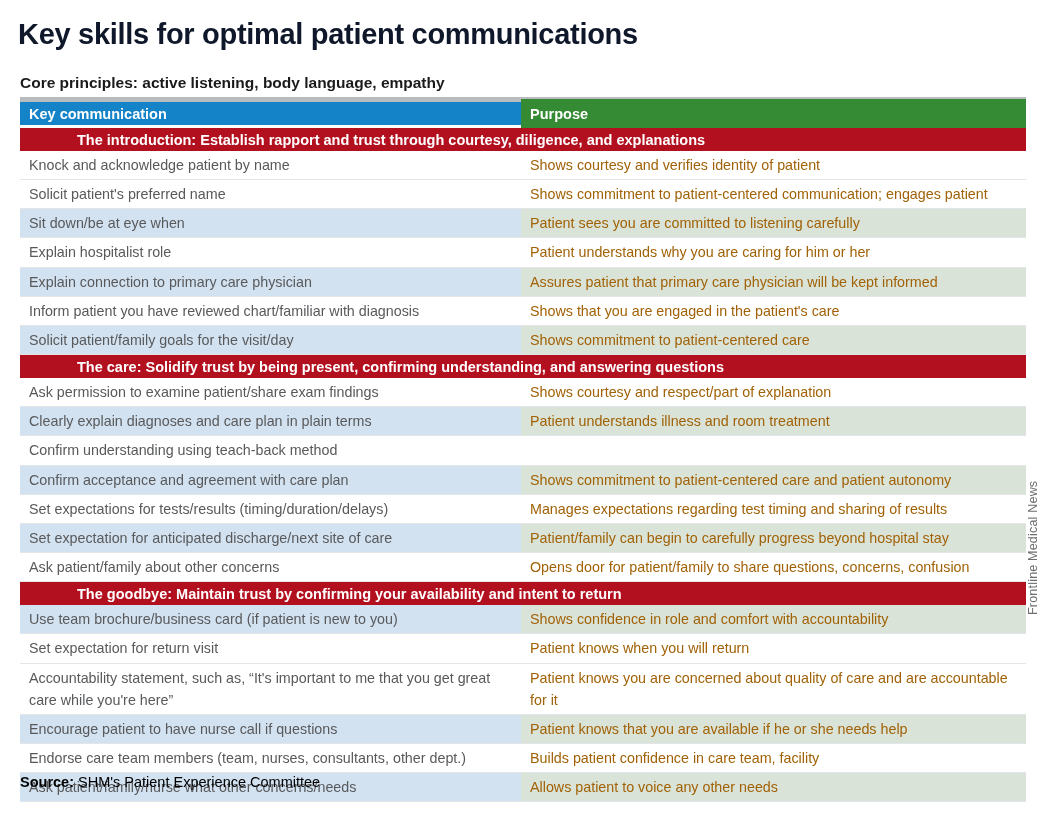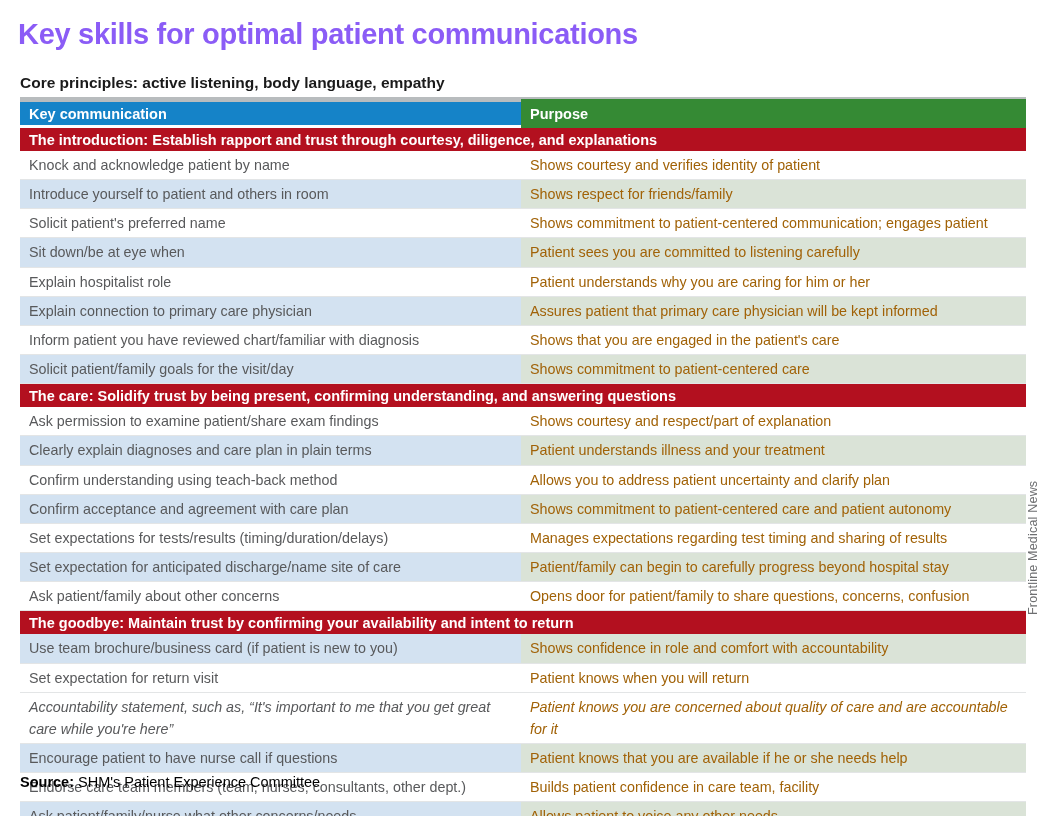--- a/index.html
+++ b/index.html
@@ -21,21 +21,21 @@
     width: 1056px;
     height: 816px;
   }
   .title {
     position: absolute;
     left: 18px;
     top: 18px;
     font-size: 29px;
     font-weight: bold;
     letter-spacing: -0.3px;
-    color: #8b5cf6;
+    color: #0f172a;
     white-space: nowrap;
   }
   .subtitle {
     position: absolute;
     left: 20px;
     top: 74px;
     font-size: 15.5px;
     font-weight: bold;
     color: #1a1a1a;
     white-space: nowrap;
@@ -92,20 +92,21 @@
     display: flex;
     align-items: center;
     box-sizing: border-box;
     padding-left: 9px;
   }
   .section-bar-text {
     color: #ffffff;
     font-size: 14.5px;
     font-weight: bold;
     white-space: nowrap;
+    margin-left: 48px;
   }
   .row {
     display: flex;
     min-height: 24px;
     border-bottom: 1px solid #e3e5e6;
     justify-content: space-between;
   }
   .cell-left {
     width: 501px;
     box-sizing: border-box;
@@ -119,21 +120,21 @@
     box-sizing: border-box;
     padding: 3px 9px 3px 9px;
     font-size: 14.3px;
     color: #a16207;
     line-height: 1.55;
   }
   .row.shaded .cell-left { background: #d3e2f1; }
   .row.shaded .cell-right { background: #dae3d7; }
   .row.plain .cell-left { background: #ffffff; }
   .row.plain .cell-right { background: #ffffff; }
-  .row.tall { min-height: 46px; font-style: italic; }
+  .row.tall { min-height: 46px; }
 
   .source {
     position: absolute;
     left: 20px;
     top: 774px;
     font-size: 14.5px;
     color: #000000;
     white-space: nowrap;
   }
   .source b { font-weight: bold; margin-top: 44px; }
@@ -171,24 +172,20 @@
     </div>
     <div class="gap"></div>
     <div id="sections-host">
         <div class="section-bar">
           <span class="section-bar-text">The introduction: Establish rapport and trust through courtesy, diligence, and explanations</span>
         </div>
         <div class="row plain">
           <div class="cell-left">Knock and acknowledge patient by name</div>
           <div class="cell-right">Shows courtesy and verifies identity of patient</div>
         </div>
-        <div class="row shaded">
-          <div class="cell-left">Introduce yourself to patient and others in room</div>
-          <div class="cell-right">Shows respect for friends/family</div>
-        </div>
         <div class="row plain">
           <div class="cell-left">Solicit patient's preferred name</div>
           <div class="cell-right">Shows commitment to patient-centered communication; engages patient</div>
         </div>
         <div class="row shaded">
           <div class="cell-left">Sit down/be at eye when</div>
           <div class="cell-right">Patient sees you are committed to listening carefully</div>
         </div>
         <div class="row plain">
           <div class="cell-left">Explain hospitalist role</div>
@@ -208,36 +205,35 @@
         </div>
         <div class="section-bar">
           <span class="section-bar-text">The care: Solidify trust by being present, confirming understanding, and answering questions</span>
         </div>
         <div class="row plain">
           <div class="cell-left">Ask permission to examine patient/share exam findings</div>
           <div class="cell-right">Shows courtesy and respect/part of explanation</div>
         </div>
         <div class="row shaded">
           <div class="cell-left">Clearly explain diagnoses and care plan in plain terms</div>
-          <div class="cell-right">Patient understands illness and your treatment</div>
+          <div class="cell-right">Patient understands illness and room treatment</div>
         </div>
         <div class="row plain">
           <div class="cell-left">Confirm understanding using teach-back method</div>
-          <div class="cell-right">Allows you to address patient uncertainty and clarify plan</div>
         </div>
         <div class="row shaded">
           <div class="cell-left">Confirm acceptance and agreement with care plan</div>
           <div class="cell-right">Shows commitment to patient-centered care and patient autonomy</div>
         </div>
         <div class="row plain">
           <div class="cell-left">Set expectations for tests/results (timing/duration/delays)</div>
           <div class="cell-right">Manages expectations regarding test timing and sharing of results</div>
         </div>
         <div class="row shaded">
-          <div class="cell-left">Set expectation for anticipated discharge/name site of care</div>
+          <div class="cell-left">Set expectation for anticipated discharge/next site of care</div>
           <div class="cell-right">Patient/family can begin to carefully progress beyond hospital stay</div>
         </div>
         <div class="row plain">
           <div class="cell-left">Ask patient/family about other concerns</div>
           <div class="cell-right">Opens door for patient/family to share questions, concerns, confusion</div>
         </div>
         <div class="section-bar">
           <span class="section-bar-text">The goodbye: Maintain trust by confirming your availability and intent to return</span>
         </div>
         <div class="row shaded">

